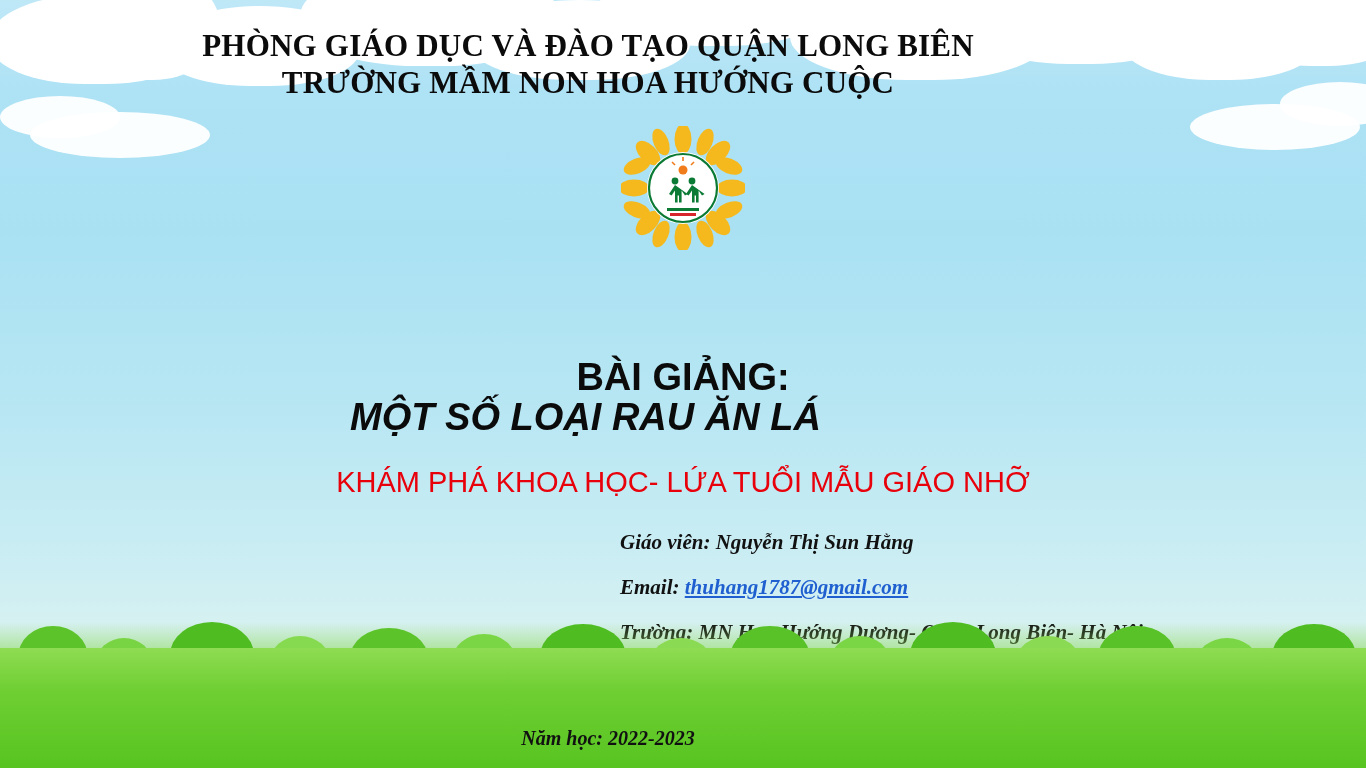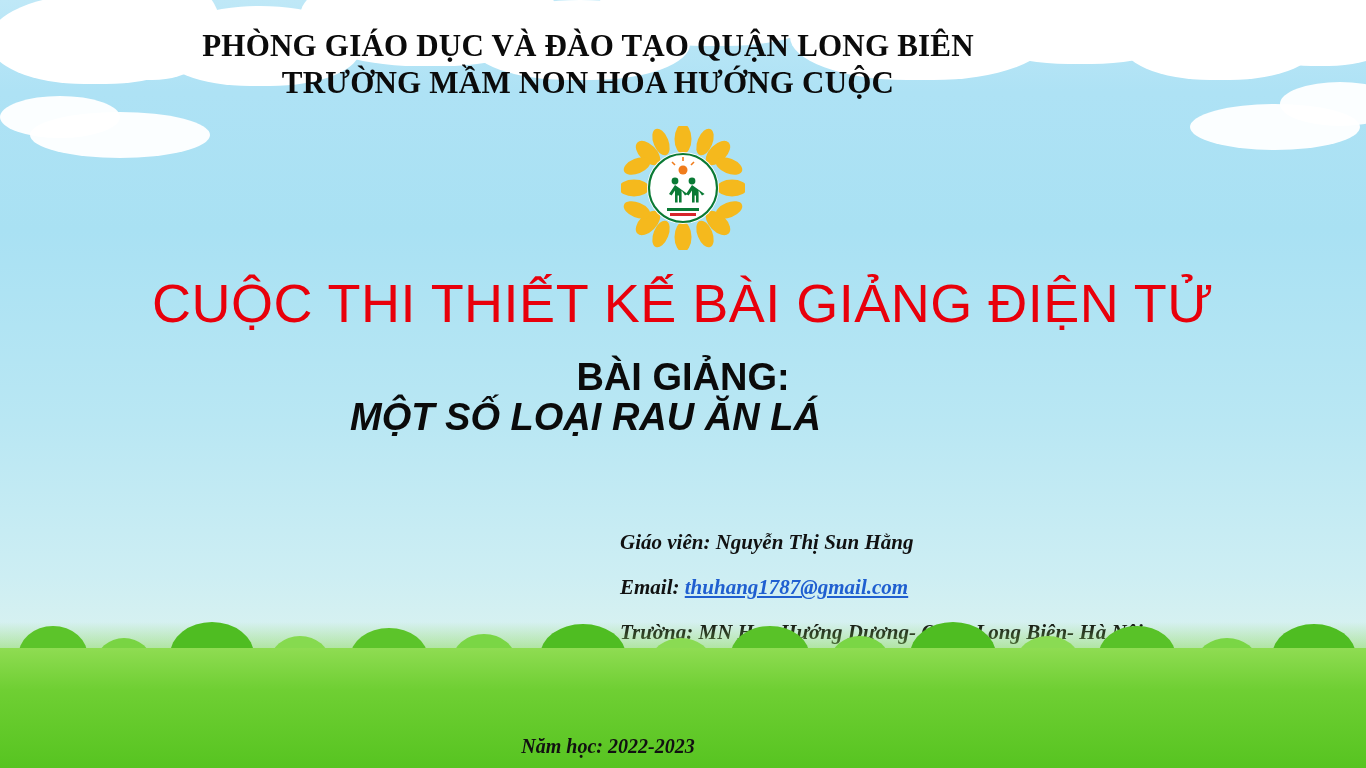--- a/index.html
+++ b/index.html
@@ -179,21 +179,21 @@
   }
   .info .row { margin-bottom: 20px; white-space: nowrap; }
   .info .email-link {
     color: #1f5fd0;
     text-decoration: underline;
   }
 
   
   .footer {
     position: absolute;
-    bottom: 10px;
+    bottom: 18px;
     left: 0;
     width: 1366px;
     text-align: center;
     font-family: "Liberation Serif", serif;
     font-style: italic;
     font-weight: bold;
     font-size: 20px;
     color: #111;
   }
   .footer .txt { margin-left: -150px; }
@@ -265,23 +265,23 @@
           <circle cx="71" cy="55" r="3.4"></circle>
           <path d="M71 59 l-6 9 l2.6 1.6 l3.4-5 l0 12 l2.6 0 l0-7 l1.4 0 l0 7 l2.6 0 l0-12 l3.4 5 l2.6-1.6 z"></path>
         </g>
 
         <rect x="46" y="82" width="32" height="3" fill="#0a7a35"></rect>
         <rect x="49" y="87" width="26" height="3" fill="#d6262b"></rect>
       </g>
     </svg>
   </div>
 
-  <div class="title-main">CUỘC THI THIẾT KẾ BÀI GIẢNG ĐIỆN TỬ</div>
   <div class="title-sub">BÀI GIẢNG:</div>
   <div class="title-lesson">MỘT SỐ LOẠI RAU ĂN LÁ</div>
+  <div class="title-note">KHÁM PHÁ KHOA HỌC- LỨA TUỔI MẪU GIÁO NHỠ</div>
 
   <div class="info">
     <div class="row">
       <span>Giáo viên: Nguyễn Thị Sun Hằng</span>
     </div>
     <div class="row">
       <span>Email:</span>
       <span class="email-link">thuhang1787@gmail.com</span>
     </div>
     <div class="row">

